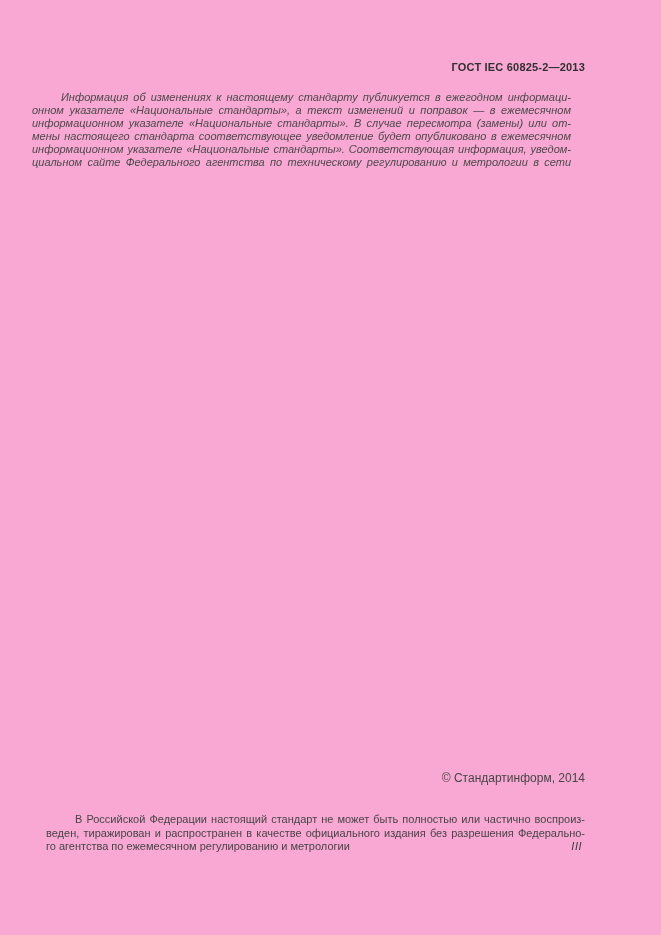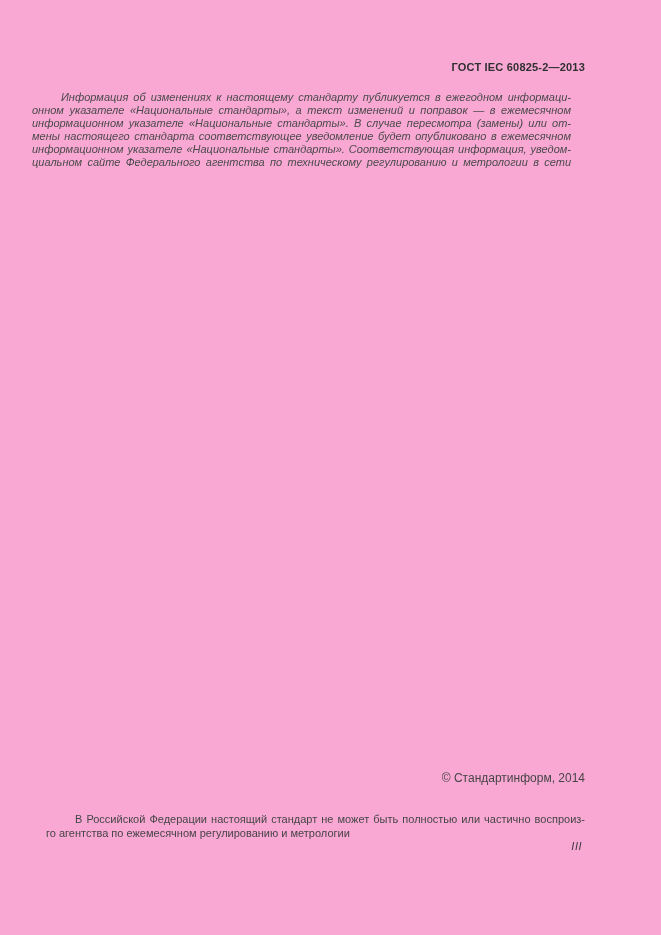--- a/index.html
+++ b/index.html
@@ -106,18 +106,19 @@
     <div class="pline">информационном указателе «Национальные стандарты». В случае пересмотра (замены) или от-</div>
     <div class="pline">мены настоящего стандарта соответствующее уведомление будет опубликовано в ежемесячном</div>
     <div class="pline">информационном указателе «Национальные стандарты». Соответствующая информация, уведом-</div>
     <div class="pline">циальном сайте Федерального агентства по техническому регулированию и метрологии в сети</div>
   </div>
 
   <div class="copyright">© Стандартинформ, 2014</div>
 
   <div class="restriction">
     <div class="pline first">В Российской Федерации настоящий стандарт не может быть полностью или частично воспроиз-</div>
+    <div class="pline">веден, тиражирован и распространен в качестве официального издания без разрешения Федерально-</div>
     <div class="pline last">го агентства по ежемесячном регулированию и метрологии</div>
   </div>
 
   <div class="page-number">III</div>
 
 </div>
 
 </body></html>

